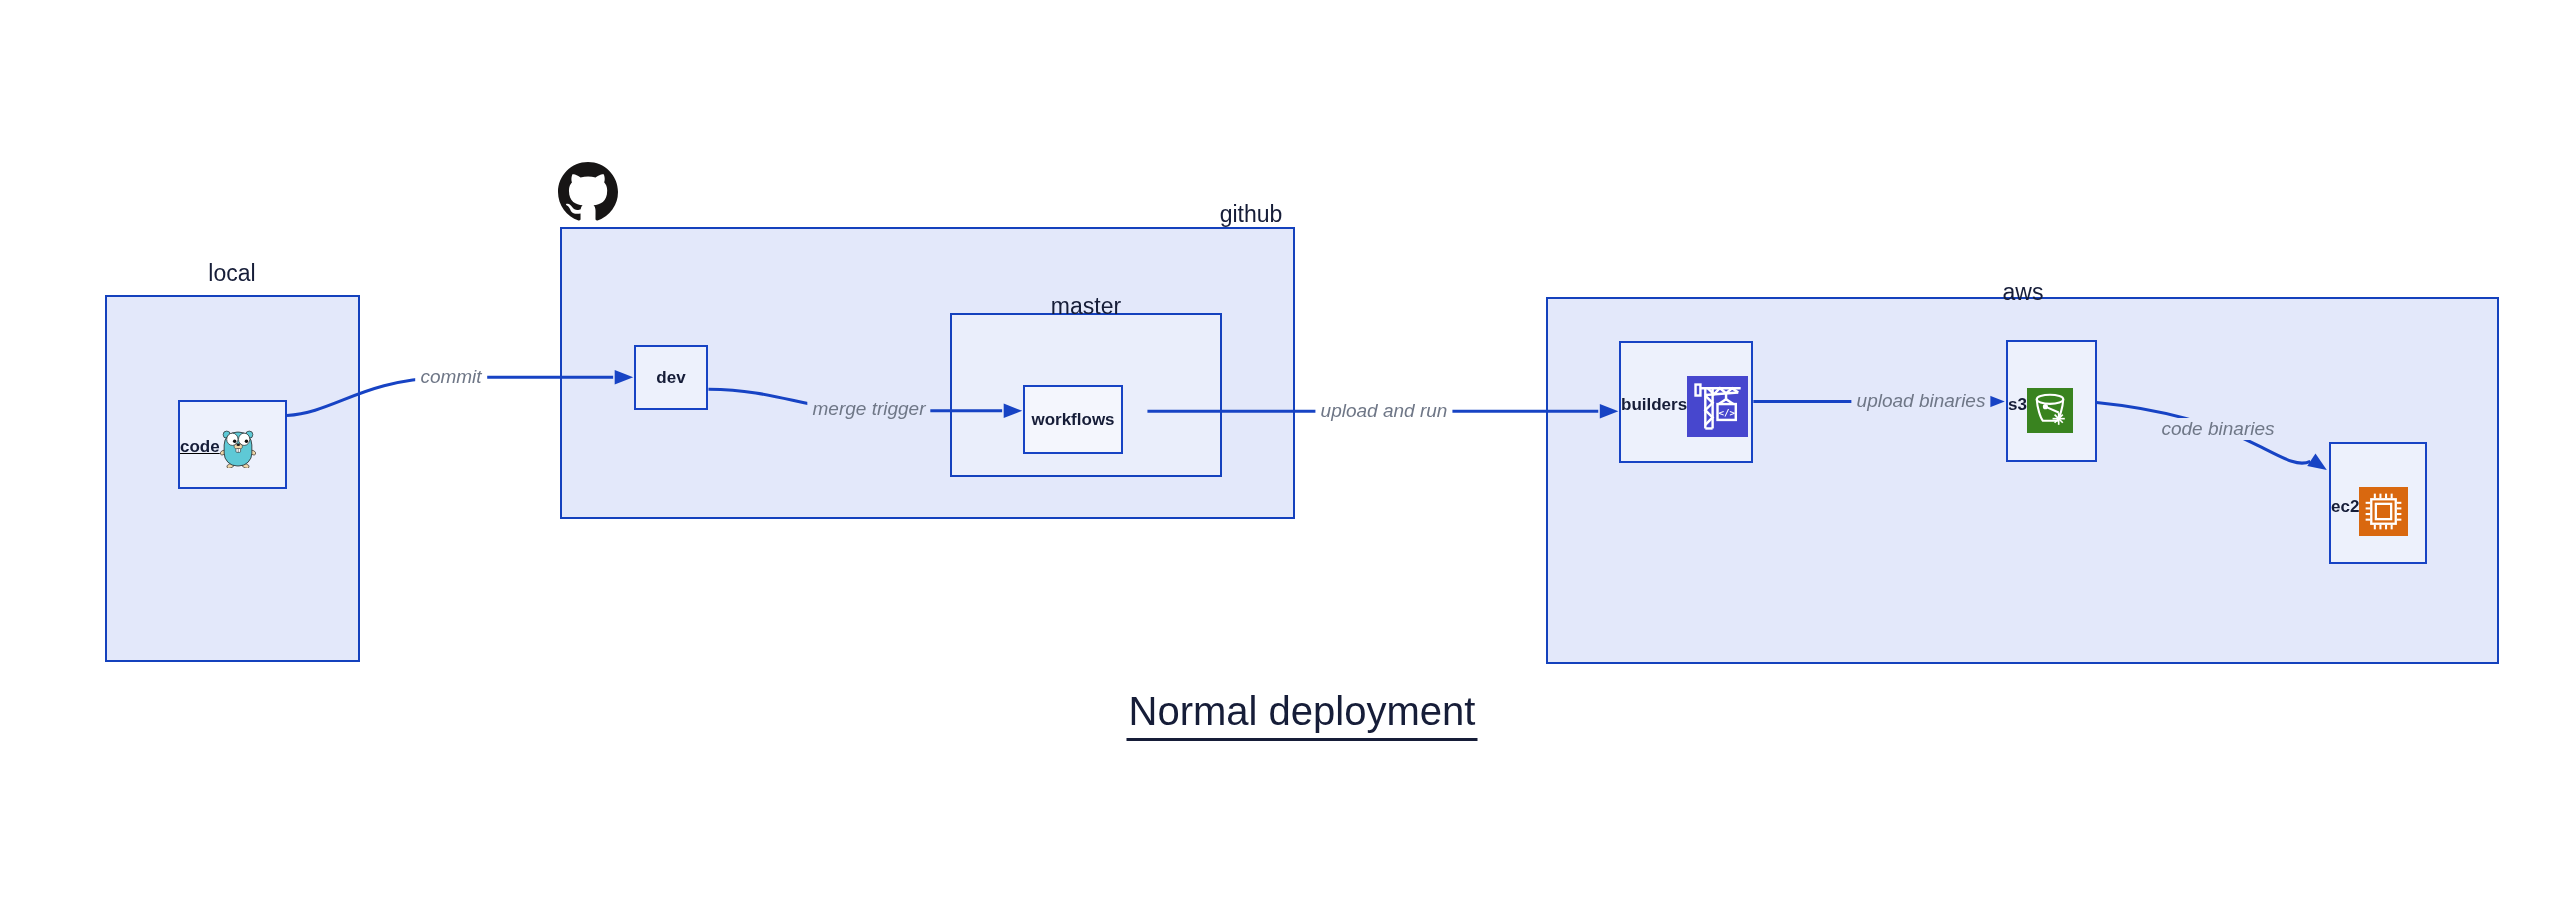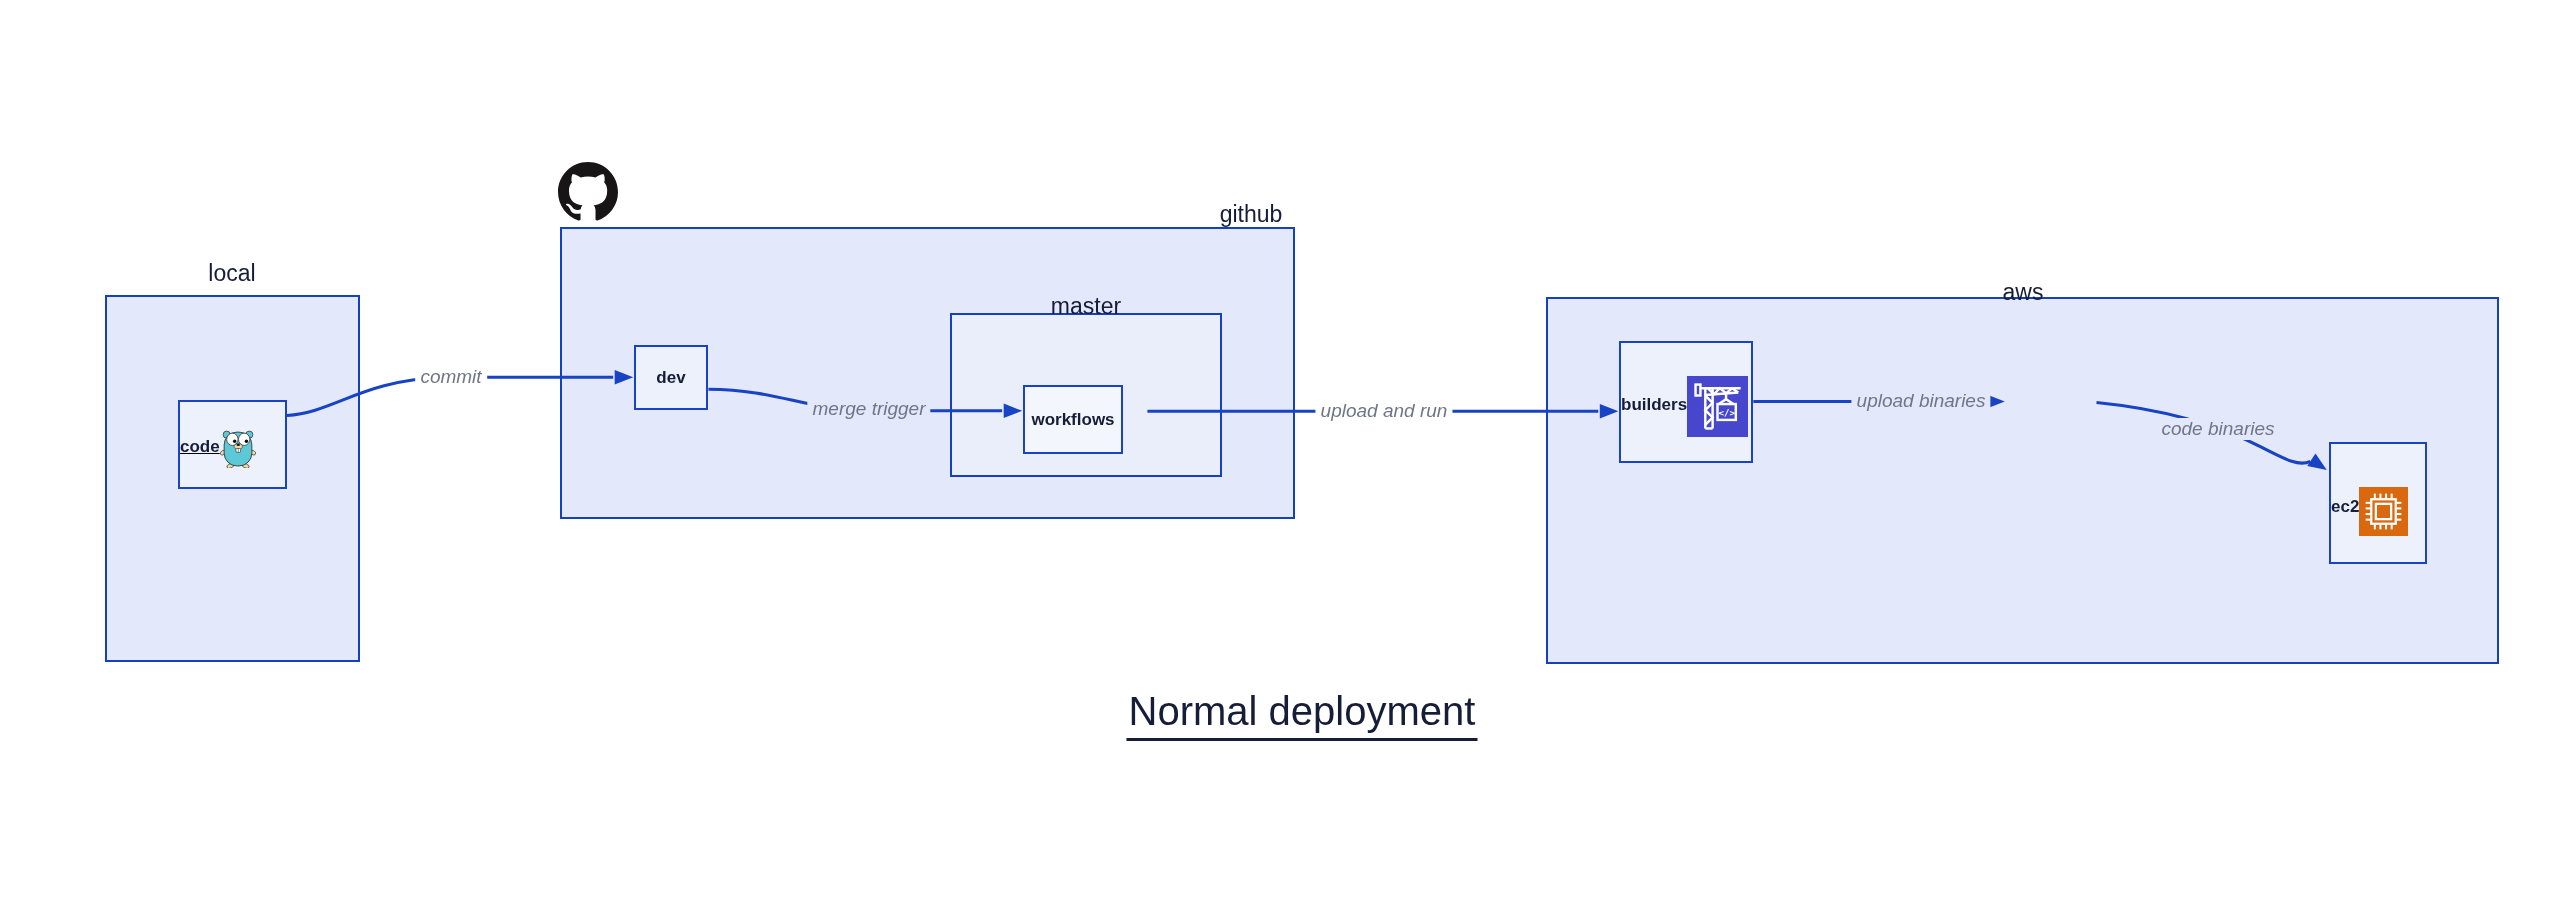--- a/index.html
+++ b/index.html
@@ -159,20 +159,40 @@
           <path d="M30 32 L42 44 L30 56 L42 68 L30 80"></path>
           <line x1="64" y1="28" x2="64" y2="40"></line>
           <path d="M52 46 L64 38 L76 46"></path>
           <rect x="50" y="46" width="30" height="26"></rect>
         </g>
         <text x="65" y="65" font-family="DejaVu Sans Mono, monospace" font-size="15" font-weight="bold" fill="#ffffff" text-anchor="middle">&lt;/&gt;</text>
       </svg>
     </span>
   </div>
 
+  <div class="node" id="node-s3">
+    <span class="node-label">s3</span>
+    <span class="icon">
+      <svg width="46" height="45" viewBox="0 0 90 88">
+        <rect x="0" y="0" width="90" height="88" fill="#39831f"></rect>
+        <g stroke="#ffffff" stroke-width="4" fill="none">
+          <ellipse cx="45" cy="22" rx="26" ry="9"></ellipse>
+          <path d="M19 22 C20 38 26 58 31 64 L59 64 C64 58 70 38 71 22"></path>
+          <line x1="37" y1="37" x2="62" y2="48"></line>
+          <circle cx="36" cy="36.5" r="3" fill="#ffffff"></circle>
+        </g>
+        <g stroke="#ffffff" stroke-width="3.2" fill="none">
+          <line x1="62" y1="48" x2="62" y2="72"></line>
+          <line x1="50" y1="60" x2="74" y2="60"></line>
+          <line x1="54" y1="52" x2="70" y2="68"></line>
+          <line x1="70" y1="52" x2="54" y2="68"></line>
+        </g>
+      </svg>
+    </span>
+  </div>
 
   <div class="node" id="node-ec2">
     <span class="node-label">ec2</span>
     <span class="icon">
       <svg width="49" height="49" viewBox="0 0 96 96">
         <rect x="0" y="0" width="96" height="96" fill="#d9680f"></rect>
         <g stroke="#ffffff" stroke-width="4.5" fill="none">
           <rect x="24" y="24" width="48" height="48"></rect>
           <rect x="33" y="33" width="30" height="30"></rect>
         </g>

